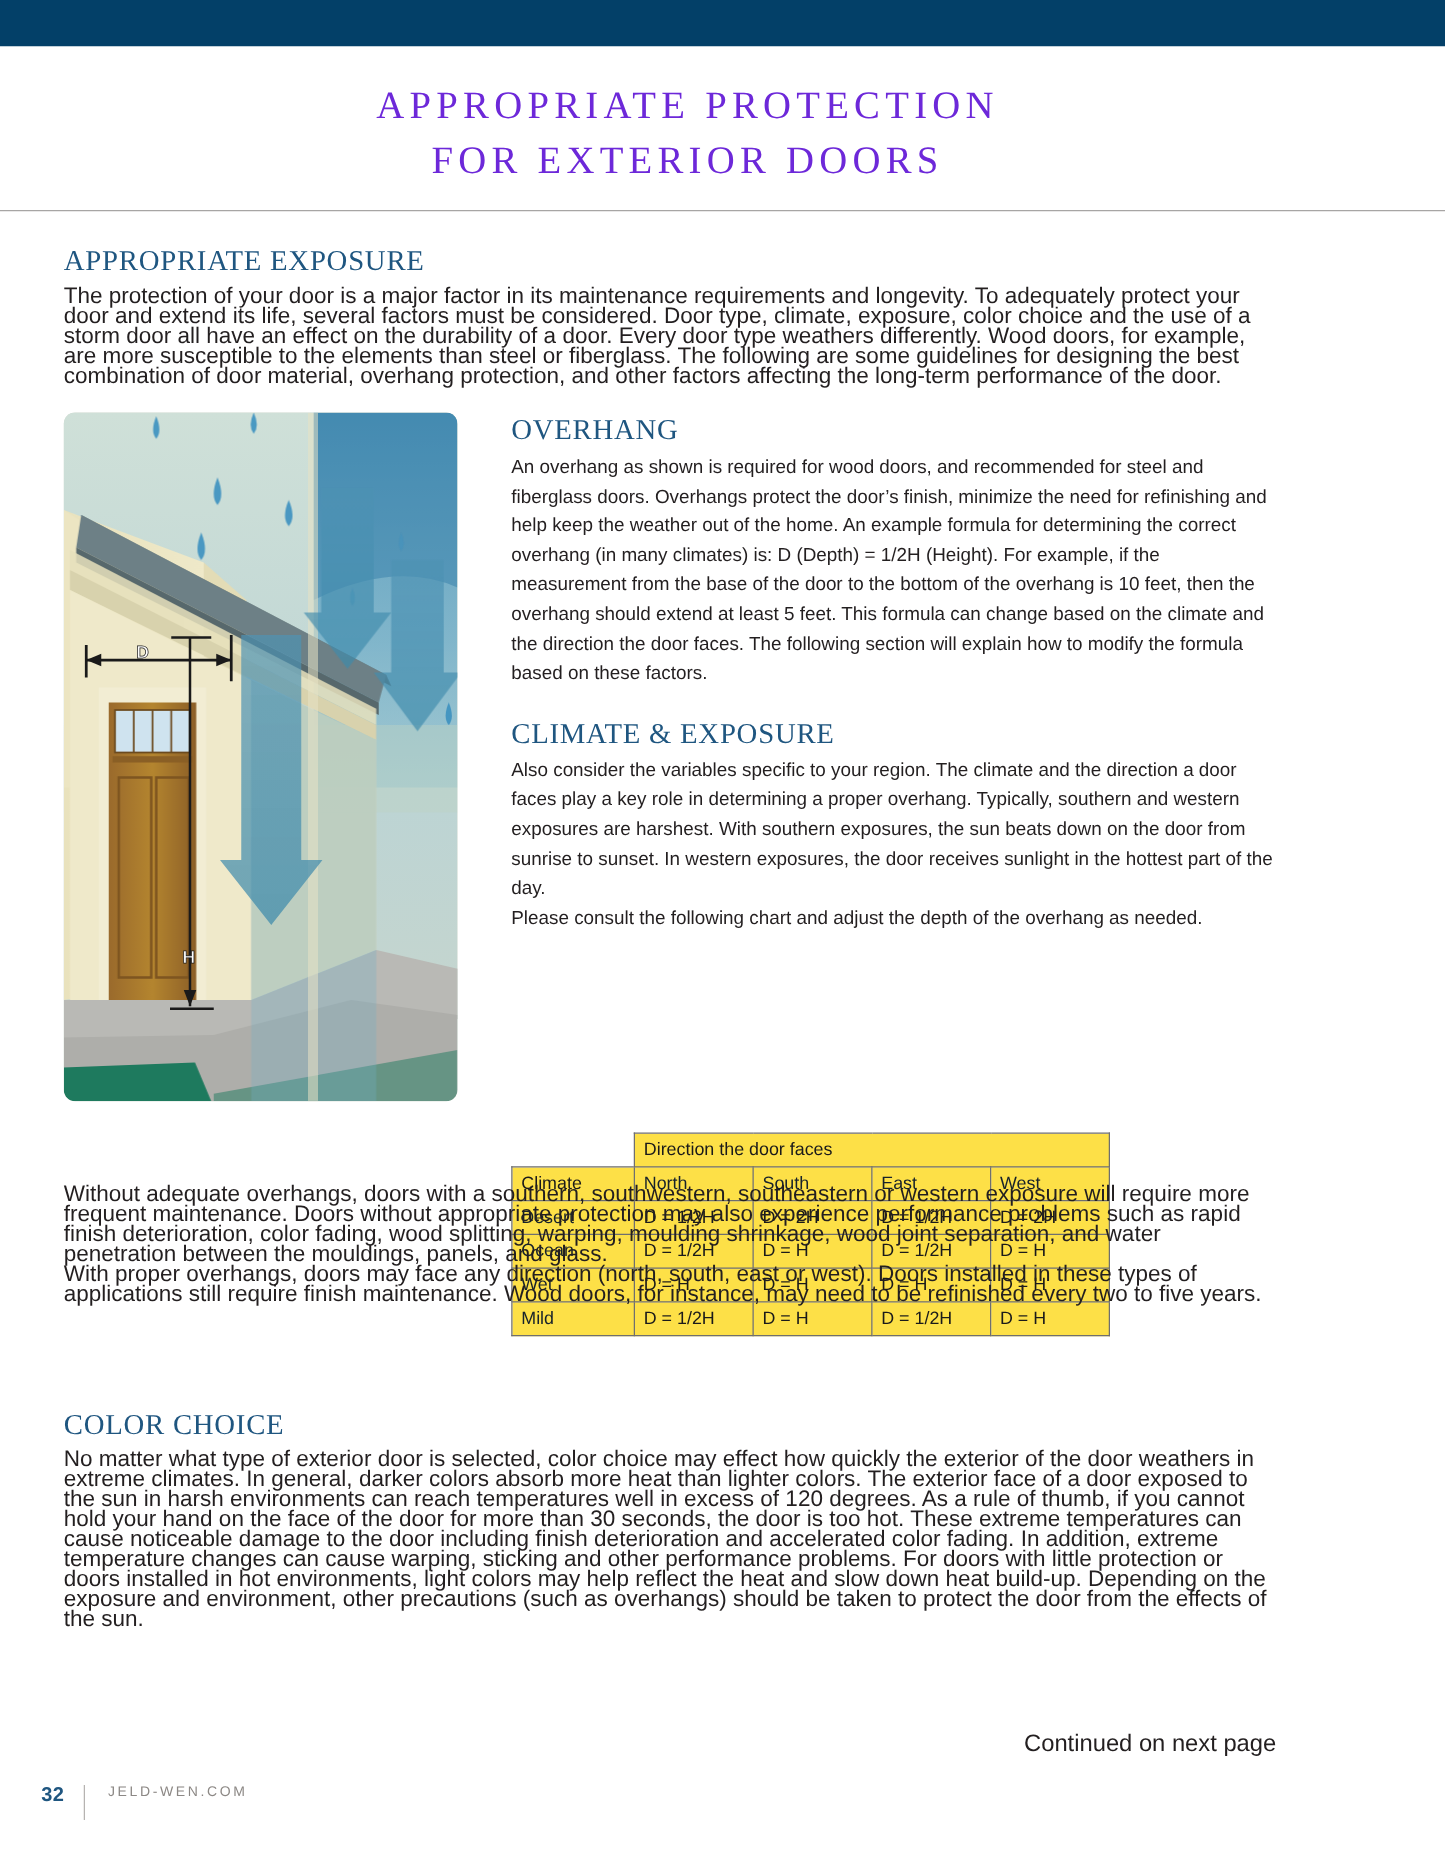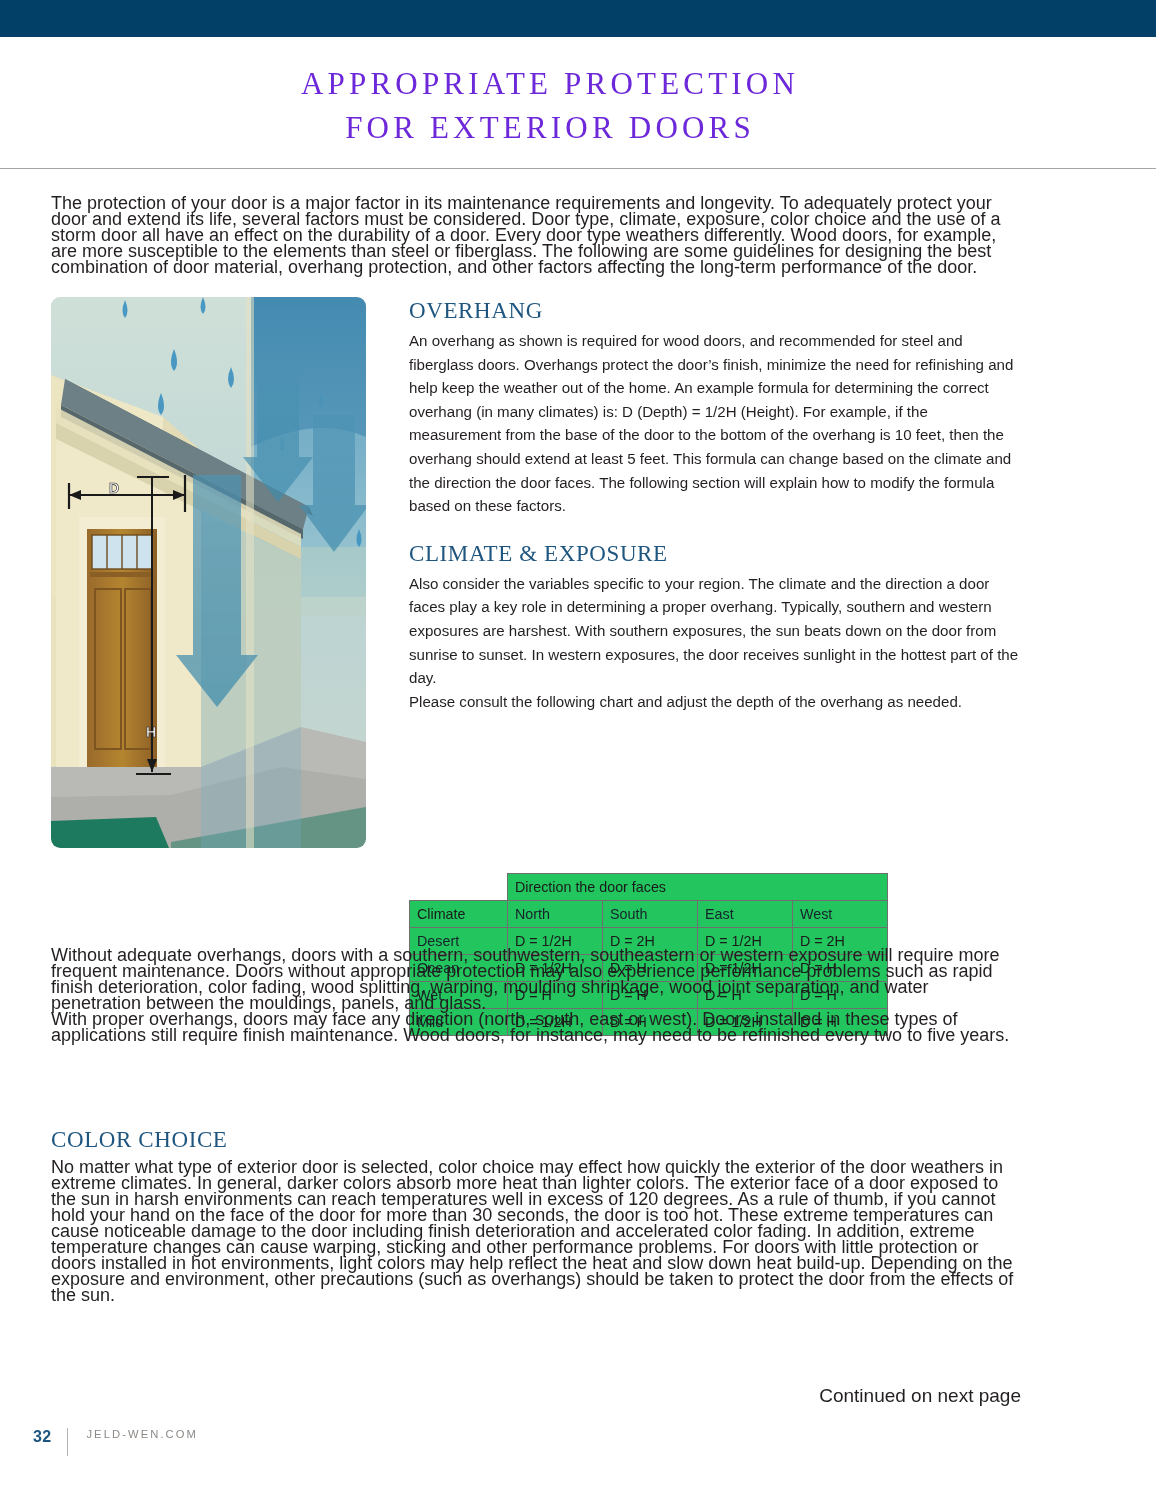--- a/index.html
+++ b/index.html
@@ -120,21 +120,21 @@
     width: 478px;
     table-layout: fixed;
   }
   table.climate td, table.climate th {
     border: 1px solid #6f6f6f;
     padding: 4px 7px;
     height: 18px;
     font-weight: normal;
     text-align: left;
     vertical-align: middle;
-    background: #22c55e;
+    background: #fde047;
     white-space: nowrap;
   }
   table.climate td.nb, table.climate th.nb {
     border: none;
     background: transparent;
   }
   th.dir-span {
     text-align: center;
     font-weight: normal;
     background: #ffffff;
@@ -214,20 +214,21 @@
 <div class="top-bar"></div>
 
 <div class="title-block">
   <div class="title-line">APPROPRIATE PROTECTION</div>
   <div class="title-line">FOR EXTERIOR DOORS</div>
 </div>
 <div class="title-rule"></div>
 
 <div class="content">
 
+  <h2 class="section-head">APPROPRIATE EXPOSURE</h2>
   <p class="body-text intro">The protection of your door is a major factor in its maintenance requirements and longevity. To adequately protect your door and extend its life, several factors must be considered. Door type, climate, exposure, color choice and the use of a storm door all have an effect on the durability of a door. Every door type weathers differently. Wood doors, for example, are more susceptible to the elements than steel or fiberglass. The following are some guidelines for designing the best combination of door material, overhang protection, and other factors affecting the long-term performance of the door.</p>
 
   <div class="band">
 
     <div class="illus">
       <svg width="315" height="551" viewBox="0 0 315 551" xmlns="http://www.w3.org/2000/svg">
         <defs>
           <linearGradient id="skyG" x1="0" y1="0" x2="0" y2="1">
             <stop offset="0%" stop-color="#cfe0d8"></stop>
             <stop offset="55%" stop-color="#bcd4d4"></stop>

